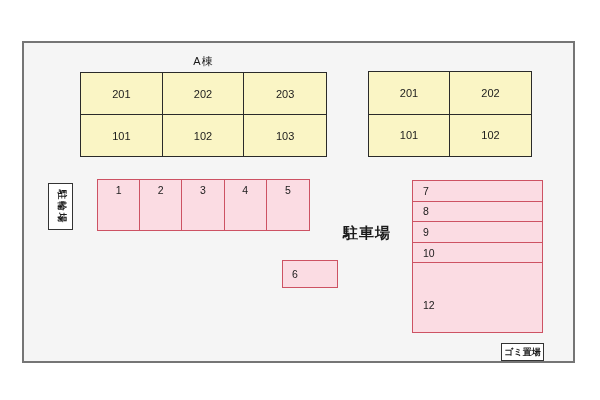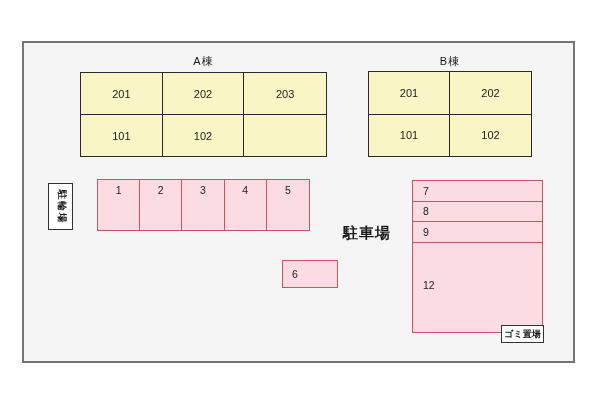--- a/index.html
+++ b/index.html
@@ -134,23 +134,23 @@
 <div id="canvas">
   <div class="site">
 
     <div class="abs bldg-label" style="left:56px; top:11px; width:247px;">A棟</div>
     <div class="abs bldg-table cols3" style="left:56px; top:29px; width:247px; height:85px;">
       <div class="unit-cell">201</div>
       <div class="unit-cell">202</div>
       <div class="unit-cell last-col">203</div>
       <div class="unit-cell last-row">101</div>
       <div class="unit-cell last-row">102</div>
+      <div class="unit-cell last-col last-row">103</div>
     </div>
 
-    <div class="abs bldg-label" style="left:344px; top:11px; width:164px;">B棟</div>
     <div class="abs bldg-table cols2" style="left:344px; top:28px; width:164px; height:86px;">
       <div class="unit-cell">201</div>
       <div class="unit-cell last-col">202</div>
       <div class="unit-cell last-row">101</div>
       <div class="unit-cell last-col last-row">102</div>
     </div>
 
     <div class="abs sign sign-vertical" style="left:24px; top:140px; width:25px; height:47px;">
       <span class="rot">駐輪場</span>
     </div>
@@ -164,19 +164,20 @@
     </div>
 
     <div class="abs lot-label" style="left:319px; top:181px;">駐車場</div>
 
     <div class="abs parking-single" style="left:258px; top:217px; width:56px; height:28px;">6</div>
 
     <div class="abs parking-col" style="left:388px; top:137px; width:131px; height:153px;">
       <div class="space">7</div>
       <div class="space">8</div>
       <div class="space">9</div>
+      <div class="space">10</div>
       <div class="space">12</div>
     </div>
 
-    <div class="abs sign sign-small" style="left:477px; top:282px; width:43px; height:18px;">ゴミ置場</div>
+    <div class="abs sign sign-small" style="left:477px; top:300px; width:43px; height:18px;">ゴミ置場</div>
 
   </div>
 </div>
 
 </body></html>

